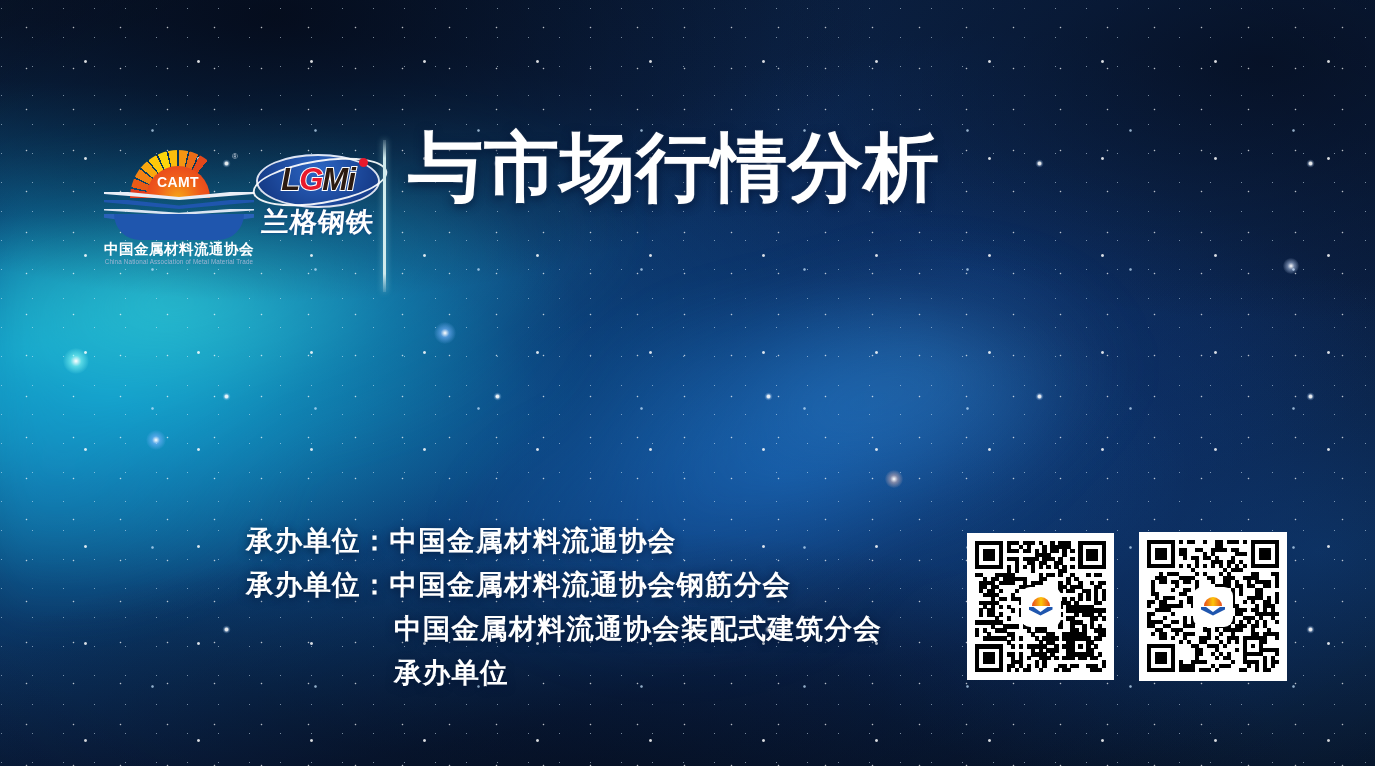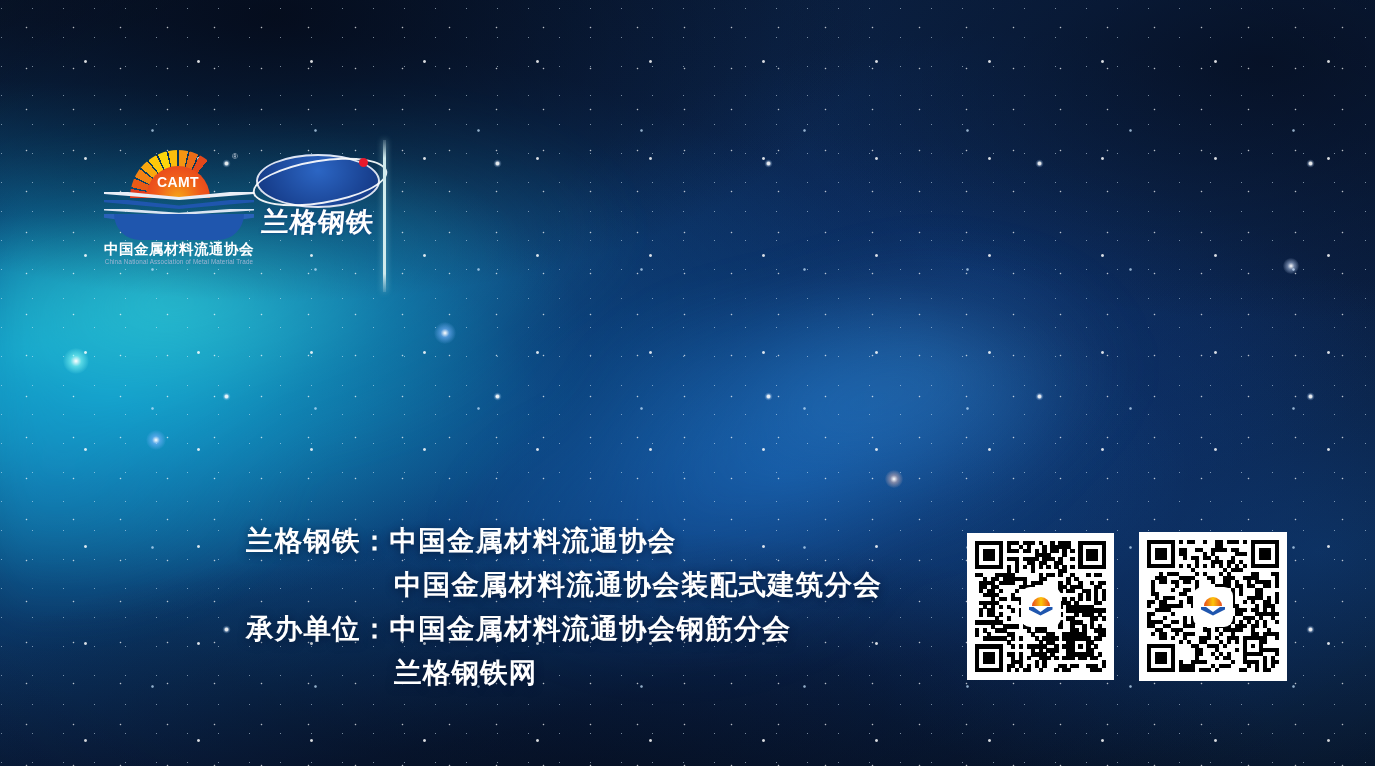--- a/index.html
+++ b/index.html
@@ -219,37 +219,39 @@
           <span></span>
       </div>
       <div class="camt-base"></div>
       <div class="camt-cn">中国金属材料流通协会</div>
       <div class="camt-en">China National Association of Metal Material Trade</div>
     </div>
 
     <div class="lgmi">
       <div class="lgmi-oval"></div>
       <div class="lgmi-ring"></div>
+      <div class="lgmi-word"><b>L</b><b class="r">G</b><b>M</b><b>i</b></div>
       <div class="lgmi-dot"></div>
       <div class="lgmi-cn">兰格钢铁</div>
     </div>
 
   </div>
 
   <div id="divider"></div>
 
   <div id="title">
+    <div class="title-line">与市场行情分析</div>
   </div>
 
 
   <div id="organizers">
-    <div class="org-line">兰格钢铁：中国金属材料流通协会</div>
+    <div class="org-line">承办单位：中国金属材料流通协会</div>
+    <div class="org-line">承办单位：中国金属材料流通协会钢筋分会</div>
     <div class="org-line indent">中国金属材料流通协会装配式建筑分会</div>
-    <div class="org-line">承办单位：中国金属材料流通协会钢筋分会</div>
-    <div class="org-line indent">兰格钢铁网</div>
+    <div class="org-line indent">承办单位</div>
   </div>
 
   <div class="qr" id="qr-1">
     <div class="qr-canvas" id="qrc1">
         <div class="qr-mod" style="left:0.00px;top:0.00px;width:4.37px;height:4.37px"></div>
         <div class="qr-mod" style="left:3.97px;top:0.00px;width:4.37px;height:4.37px"></div>
         <div class="qr-mod" style="left:7.94px;top:0.00px;width:4.37px;height:4.37px"></div>
         <div class="qr-mod" style="left:11.91px;top:0.00px;width:4.37px;height:4.37px"></div>
         <div class="qr-mod" style="left:15.88px;top:0.00px;width:4.37px;height:4.37px"></div>
         <div class="qr-mod" style="left:19.85px;top:0.00px;width:4.37px;height:4.37px"></div>

